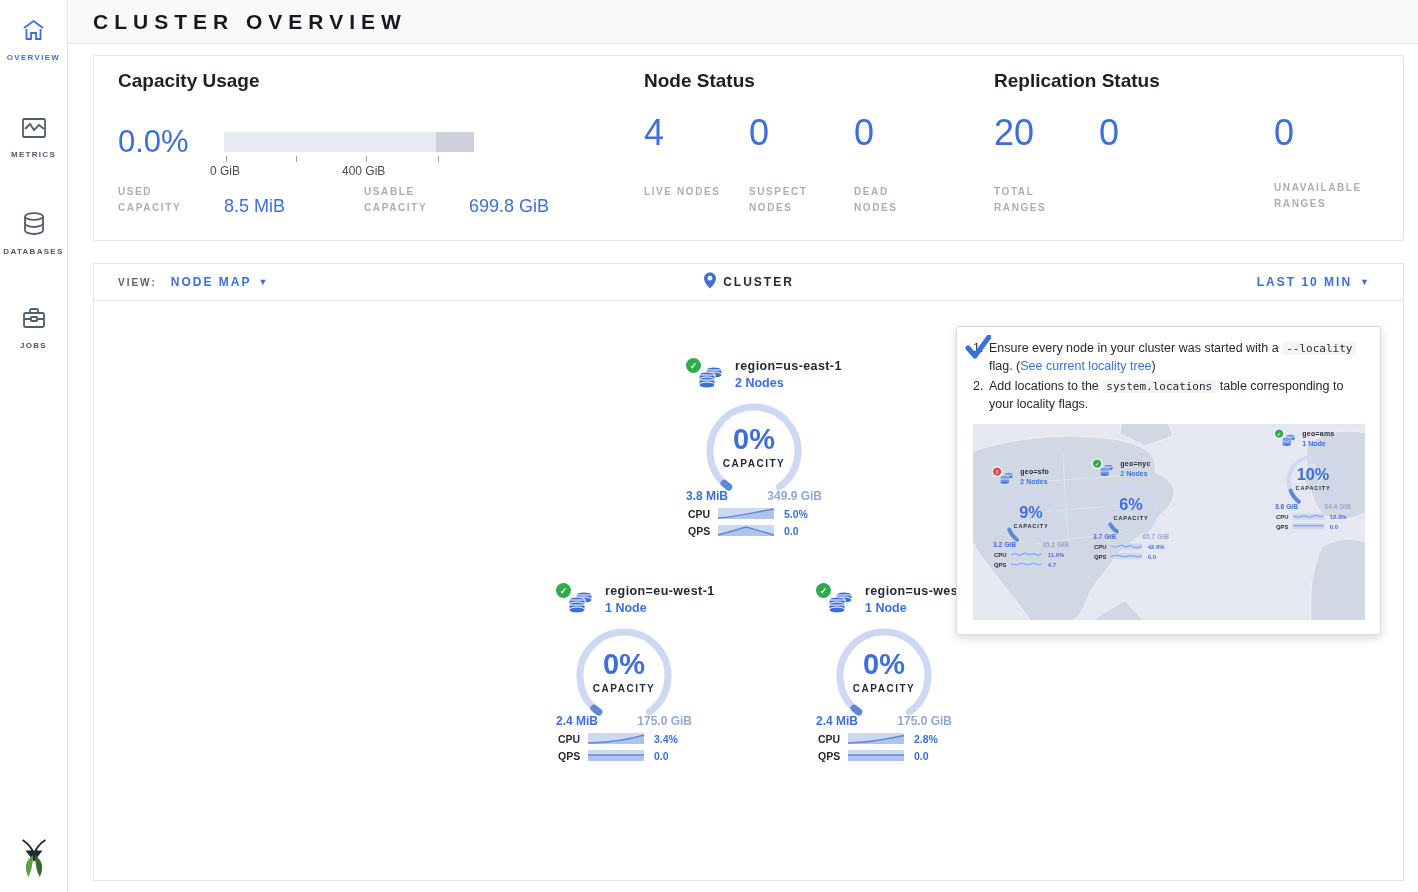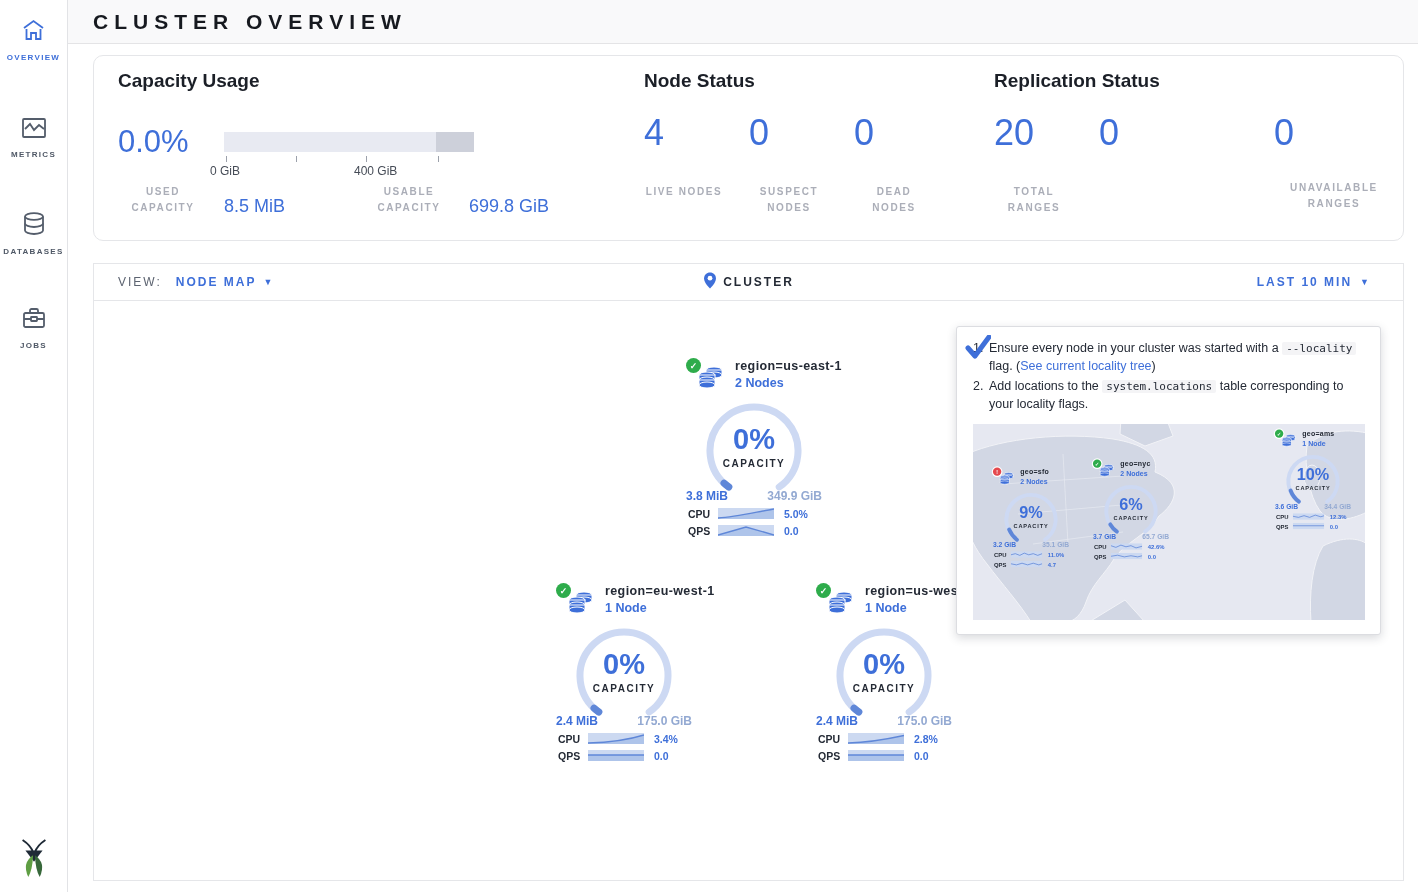--- a/index.html
+++ b/index.html
@@ -16,35 +16,35 @@
   .nav-item.active svg { stroke:#3e6fd9; }
   .side-logo { position:absolute; bottom:8px; left:50%; transform:translateX(-50%); }
 
   
   .main { flex:1; display:flex; flex-direction:column; background:#fff; }
   .page-header { height:44px; background:#f9f9fa; border-bottom:1px solid #e4e4e6; display:flex; align-items:center; padding-left:25px;text-align:right; }
   .page-title { font-size:21px; font-weight:bold; letter-spacing:6px; color:#16191f; }
   .content { padding:11px 14px 0 25px; }
 
   
-  .stats-card { position:relative; width:1311px; height:186px; background:#fff; border:1px solid #e5e6e9; border-radius:10px; }
+  .stats-card { position:relative; width:1311px; height:186px; background:#fff; border:1px solid #e5e6e9; border-radius:2px; }
   .sec-title { position:absolute; font-size:19px; font-weight:bold; color:#1b1f27; }
   .cap-pct { position:absolute; left:24px; top:68px; font-size:31px; color:#3e6fd9; }
   .gauge-bar { position:absolute; left:130px; top:76px; width:250px; height:20px; background:#e8eaf2; }
   .gauge-seg { position:absolute; right:0; top:0; width:38px; height:20px; background:#cdd0da; }
   .gauge-tick { position:absolute; top:100px; width:1px; height:6px; background:#9ca1ab; }
   .gauge-ticklabel { position:absolute; top:108px; font-size:12px; color:#464c57; }
-  .stat-label { position:absolute; font-size:10px; font-weight:bold; letter-spacing:1.6px; color:#abaeb8; line-height:1.6;text-align:center; }
+  .stat-label { position:absolute; font-size:10px; font-weight:bold; letter-spacing:1.6px; color:#abaeb8; line-height:1.6; }
   .stat-value-sm { position:absolute; font-size:18px; color:#3e6fd9; }
   .big-num { position:absolute; font-size:36px; color:#3e6fd9; }
 
   
   .view-bar { position:relative; width:1311px; height:38px; margin-top:22px; background:#fff; border:1px solid #e5e6e9; display:flex; align-items:center; }
   .vb-left { display:flex; align-items:center; padding-left:24px; }
-  .vb-label { font-size:12px; font-weight:normal; letter-spacing:2px; color:#5c6370; }
+  .vb-label { font-size:10px; font-weight:bold; letter-spacing:2px; color:#5c6370; }
   .vb-dropdown { margin-left:14px; font-size:12px; font-weight:bold; letter-spacing:2px; color:#3e6fd9; cursor:pointer; display:flex; align-items:center; gap:7px; }
   .caret { font-size:9px; color:#3e6fd9; }
   .vb-center { position:absolute; left:0; right:0; display:flex; justify-content:center; align-items:center; gap:6px; pointer-events:none; }
   .vb-breadcrumb { font-size:12px; font-weight:bold; letter-spacing:2px; color:#242a35; }
   .vb-right { position:absolute; right:32px; font-size:12px; font-weight:bold; letter-spacing:2px; color:#3e6fd9; cursor:pointer; display:flex; align-items:center; gap:8px; }
 
   
   .map-panel { position:relative; width:1311px; height:580px; background:#fff; border:1px solid #e5e6e9; border-top:none; }
 
   
@@ -155,21 +155,21 @@
         <h2 class="sec-title" style="left:24px; top:14px">Capacity Usage</h2>
         <div class="cap-pct">0.0%</div>
         <div class="gauge-bar">
           <div class="gauge-seg"></div>
         </div>
         <div class="gauge-tick" style="left:132px"></div>
         <div class="gauge-tick" style="left:202px"></div>
         <div class="gauge-tick" style="left:272px"></div>
         <div class="gauge-tick" style="left:344px"></div>
         <div class="gauge-ticklabel" style="left:116px">0 GiB</div>
-        <div class="gauge-ticklabel" style="left:260px">400 GiB</div>
+        <div class="gauge-ticklabel" style="left:248px">400 GiB</div>
         <div class="stat-label" style="left:24px; top:128px; width:90px">USED CAPACITY</div>
         <div class="stat-value-sm" style="left:130px; top:140px">8.5 MiB</div>
         <div class="stat-label" style="left:270px; top:128px; width:90px">USABLE CAPACITY</div>
         <div class="stat-value-sm" style="left:375px; top:140px">699.8 GiB</div>
 
         <h2 class="sec-title" style="left:550px; top:14px">Node Status</h2>
         <div class="big-num" style="left:550px; top:56px">4</div>
         <div class="stat-label" style="left:550px; top:128px; width:80px">LIVE NODES</div>
         <div class="big-num" style="left:655px; top:56px">0</div>
         <div class="stat-label" style="left:655px; top:128px; width:80px">SUSPECT NODES</div>

